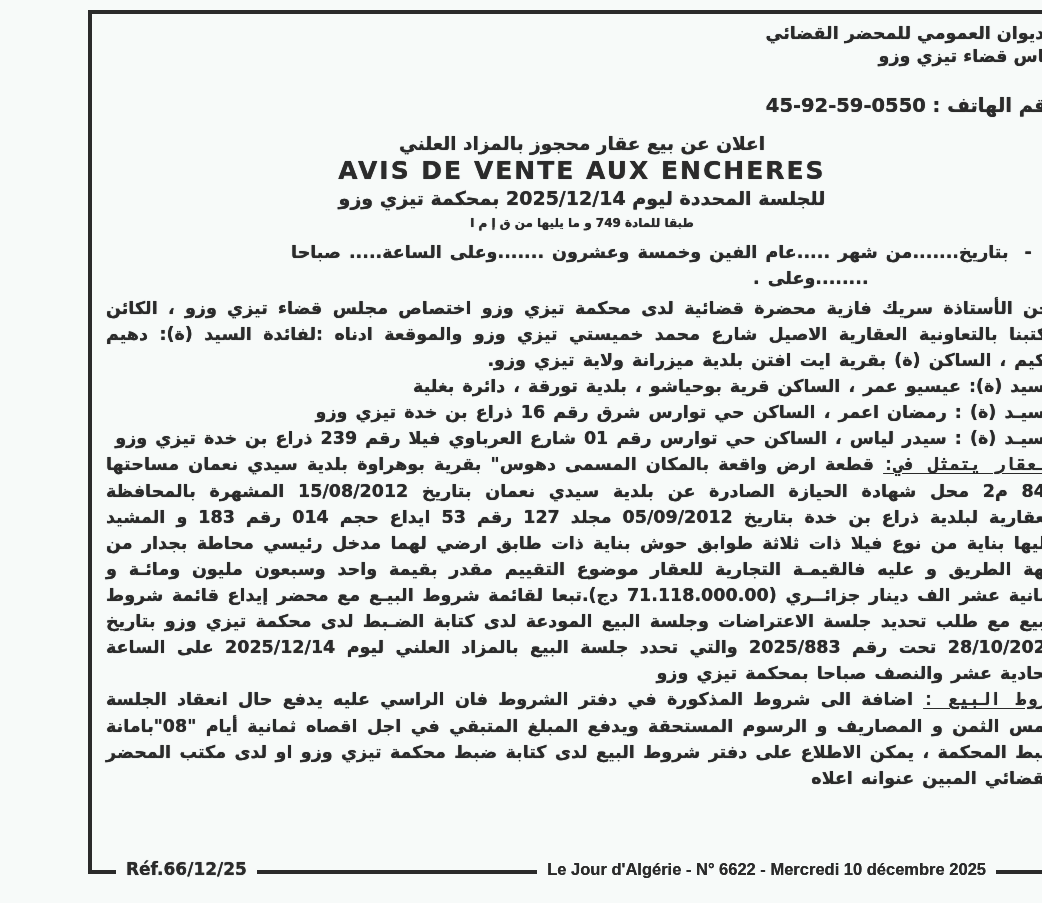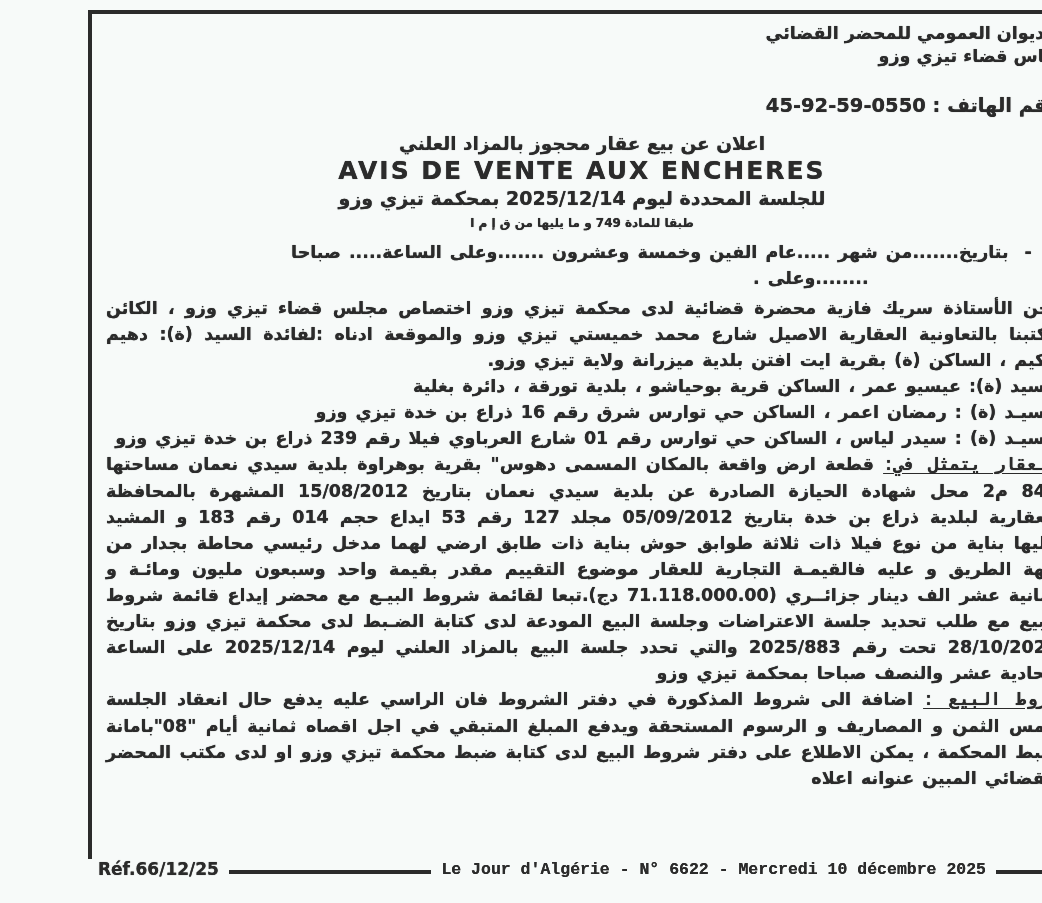--- a/index.html
+++ b/index.html
@@ -40,29 +40,29 @@
     text-align:justify;word-spacing:2px;letter-spacing:0.2px;
     margin-top:4px;
   }
   .para{margin:0;}
   .dateline{display:flex;gap:16px;padding-right:26px;margin:2px 0 4px;}
   .dateline .dash{flex:0 0 auto;}
   .date-l2{text-align:right;padding-right:140px;}
   .u{text-decoration:underline;text-underline-offset:3px;font-family:Liberation Mono, monospace;}
   
   .footer-ref{
-    position:absolute;left:88px;top:859px;z-index:2;
+    position:absolute;left:116px;top:859px;z-index:2;
     background:var(--paper);padding:0 10px;
     font-weight:bold;font-size:17px;
     text-shadow:0 0 0.7px currentColor;
   }
   .footer-journal{
     position:absolute;right:46px;top:860px;z-index:2;
     background:var(--paper);padding:0 10px;
-    font-family:Liberation Mono, monospace;
+    font-family:Liberation Sans, sans-serif;
     font-weight:bold;font-size:16.5px;
     text-shadow:0 0 0.6px currentColor;
     white-space:nowrap;
   }
 </style>
 </head>
 <body>
 
 <div class="frame">
 

